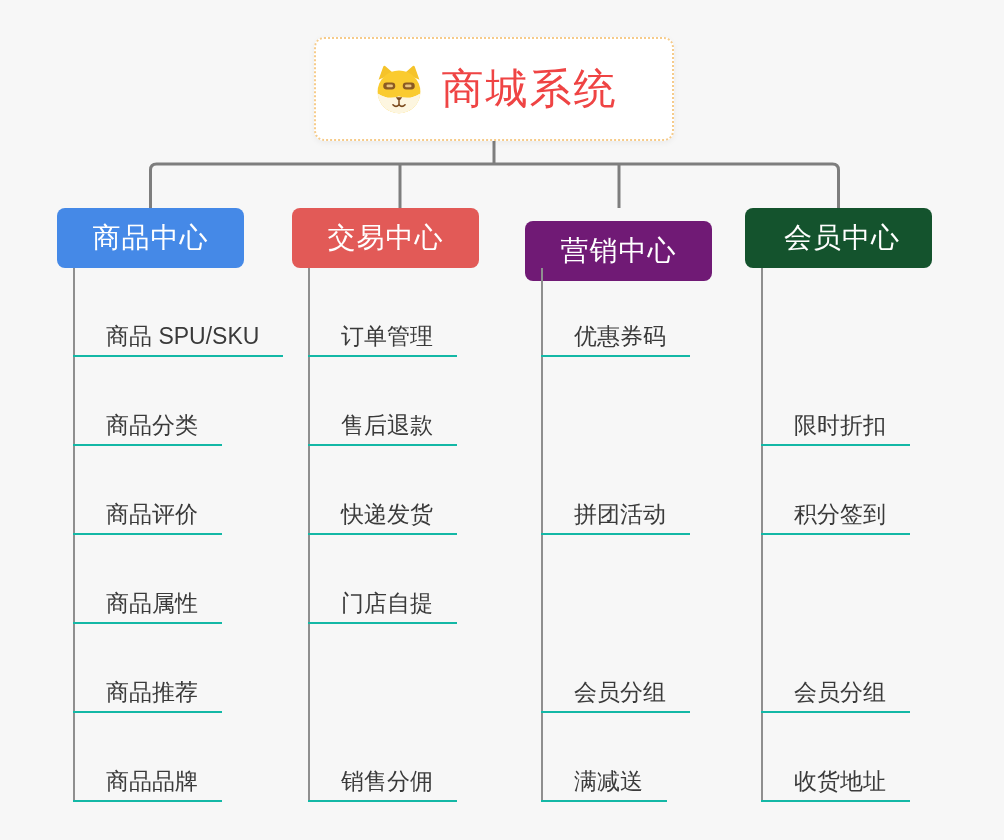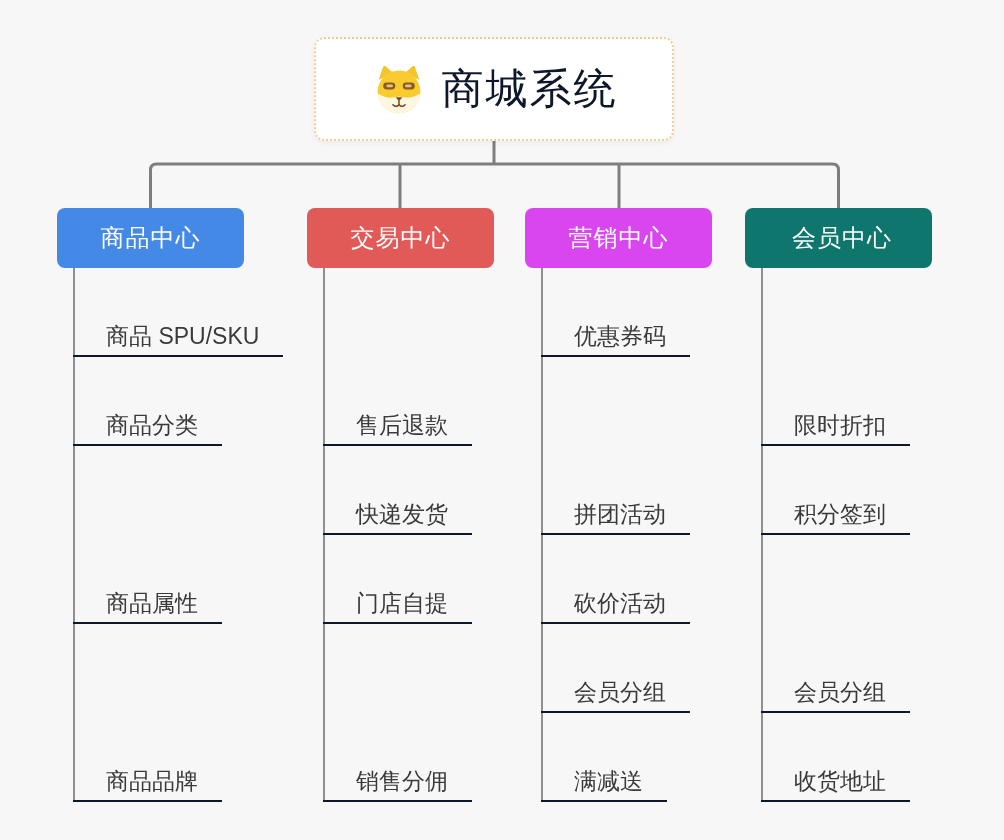--- a/index.html
+++ b/index.html
@@ -10,28 +10,28 @@
   .connectors{position:absolute;left:0;top:0;pointer-events:none;}
   .root-node{
     position:absolute;left:314px;top:37px;width:360px;height:104px;
     background:#ffffff;border:2px dotted #f6cb8a;border-radius:10px;
     box-sizing:border-box;display:flex;align-items:center;justify-content:center;
     gap:15px;box-shadow:0 2px 6px rgba(0,0,0,0.05);
   }
   .root-title{font-size:42px;color:#f2a93c;letter-spacing:2px;white-space:nowrap;}
   .branch-col{position:absolute;top:208px;width:210px;}
   .branch-header{
-    width:187px;height:60px;border-radius:8px;color:#ffffff;font-size:24px;
+    width:187px;height:60px;border-radius:8px;color:#ffffff;font-size:28px;
     letter-spacing:1px;display:flex;align-items:center;justify-content:center;
     box-sizing:border-box;white-space:nowrap;
   }
   .vline{position:absolute;left:16px;top:60px;width:2px;height:532px;background:#8f8f8f;}
   .item{
     position:absolute;left:16px;height:38px;line-height:34px;box-sizing:border-box;
-    padding:0 24px 0 33px;border-bottom:2px solid #0f172a;font-size:23px;
+    padding:0 24px 0 33px;border-bottom:2px solid #14b8a6;font-size:23px;
     color:#3a3a3a;white-space:nowrap;background:transparent;
   }
   .r0{top:111px}.r1{top:200px}.r2{top:289px}.r3{top:378px}.r4{top:467px}.r5{top:556px}
 </style>
 </head>
 <body>
 
 <div id="canvas">
 
   <svg class="connectors" width="1004" height="840">
@@ -51,53 +51,55 @@
       <path d="M7.5 33 Q18 40 30 36 Q42 40 52.5 33 L52.5 36 A23 23 0 0 1 7.5 36 Z" fill="#fdf6e0"></path>
       <path d="M7.5 34 A23 23 0 0 0 52.5 34 L52.5 33 Q42 40 30 36 Q18 40 7.5 33 Z" fill="#fdf6e0"></path>
       <rect x="13" y="21" width="13" height="7.5" rx="3.7" fill="#8a5a23"></rect>
       <rect x="34" y="21" width="13" height="7.5" rx="3.7" fill="#8a5a23"></rect>
       <rect x="16.5" y="23.2" width="7" height="3" rx="1.5" fill="#e8c27c"></rect>
       <rect x="36.5" y="23.2" width="7" height="3" rx="1.5" fill="#e8c27c"></rect>
       <path d="M26.5 37 H33.5 L30 41.5 Z" fill="#7b4b1f"></path>
       <line x1="30" y1="41" x2="30" y2="45" stroke="#7b4b1f" stroke-width="1.6"></line>
       <path d="M23.5 45 Q26.8 48.5 30 45 Q33.2 48.5 36.5 45" stroke="#7b4b1f" stroke-width="1.8" fill="none" stroke-linecap="round"></path>
     </svg>
-    <span class="root-title" style="color: #0f172a;">商城系统</span>
+    <span class="root-title" style="color: #ef4444;">商城系统</span>
   </div>
 
   <div class="branch-col" style="left:57px">
     <div class="branch-header" style="background-color: rgb(69, 137, 231);">商品中心</div>
     <div class="vline"></div>
     <div class="item r0">商品 SPU/SKU</div>
     <div class="item r1">商品分类</div>
+    <div class="item r2">商品评价</div>
     <div class="item r3">商品属性</div>
+    <div class="item r4">商品推荐</div>
     <div class="item r5">商品品牌</div>
   </div>
 
-  <div class="branch-col" style="left:307px">
+  <div class="branch-col" style="left:292px">
     <div class="branch-header" style="background-color: rgb(226, 90, 87);">交易中心</div>
     <div class="vline"></div>
+    <div class="item r0">订单管理</div>
     <div class="item r1">售后退款</div>
     <div class="item r3">门店自提</div>
     <div class="item r2">快递发货</div>
     <div class="item r5">销售分佣</div>
   </div>
 
   <div class="branch-col" style="left:525px">
-    <div class="branch-header" style="background-color: #d946ef;">营销中心</div>
+    <div class="branch-header" style="background-color: #701a75; margin-top: 13px;">营销中心</div>
     <div class="vline"></div>
     <div class="item r0">优惠券码</div>
     <div class="item r2">拼团活动</div>
-    <div class="item r3">砍价活动</div>
     <div class="item r4">会员分组</div>
     <div class="item r5">满减送</div>
   </div>
 
   <div class="branch-col" style="left:745px">
-    <div class="branch-header" style="background-color: #0f766e; padding-left: 7px;">会员中心</div>
+    <div class="branch-header" style="background-color: #14532d; padding-left: 7px;">会员中心</div>
     <div class="vline"></div>
     <div class="item r1">限时折扣</div>
     <div class="item r2">积分签到</div>
     <div class="item r4">会员分组</div>
     <div class="item r5">收货地址</div>
   </div>
 
 </div>
 
 </body></html>

